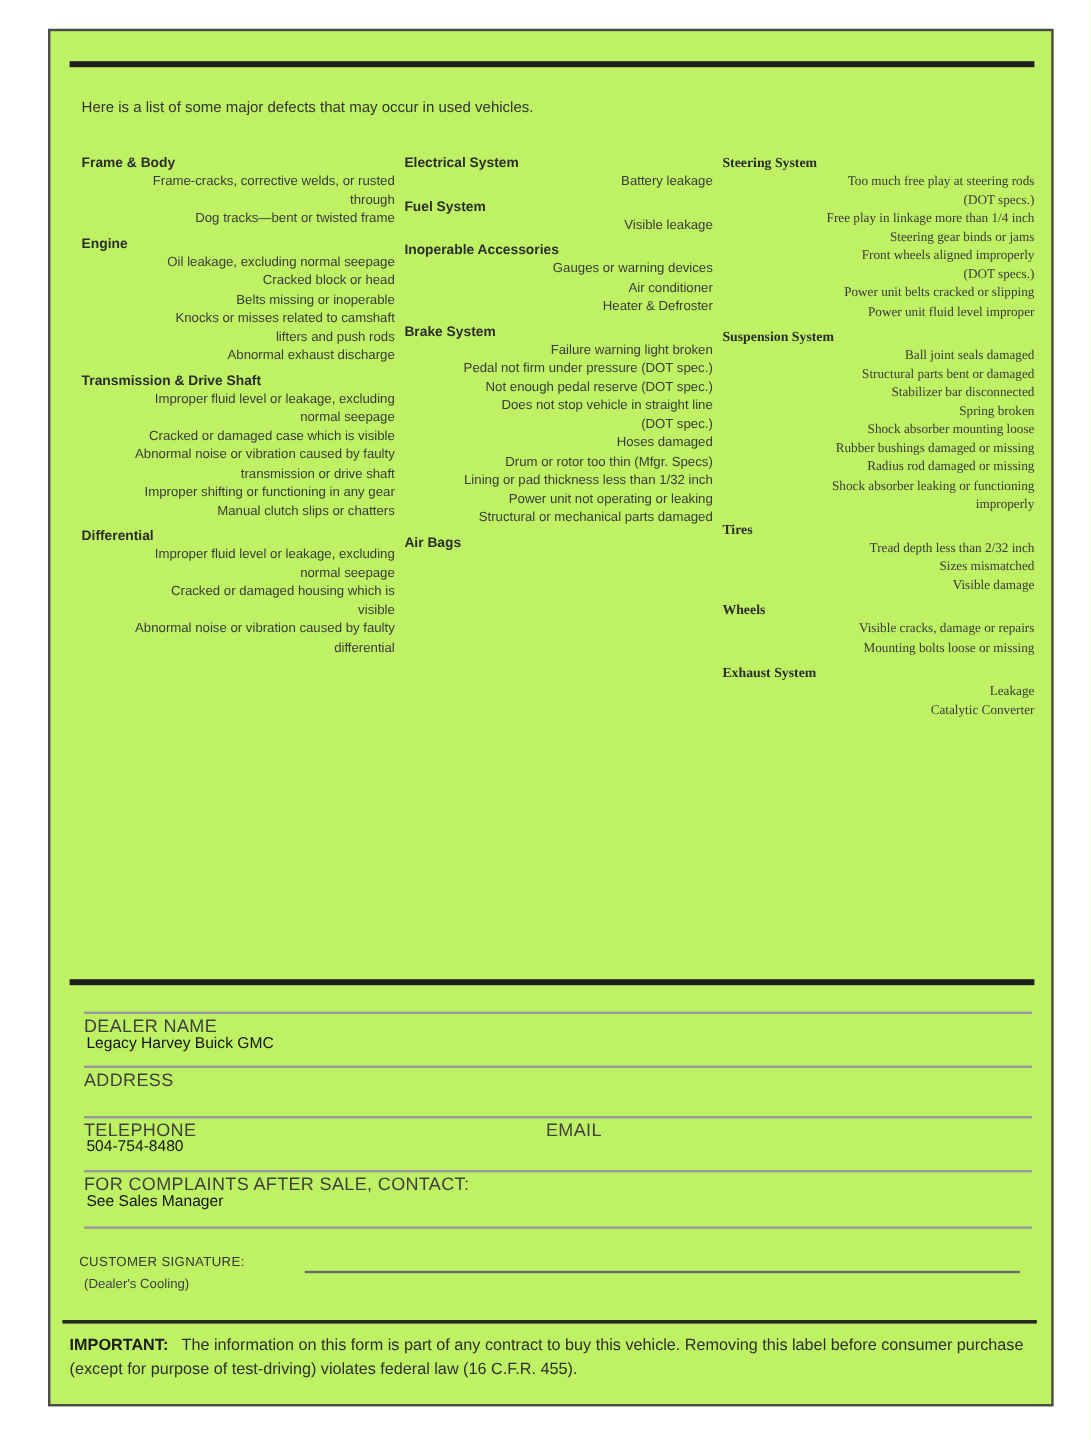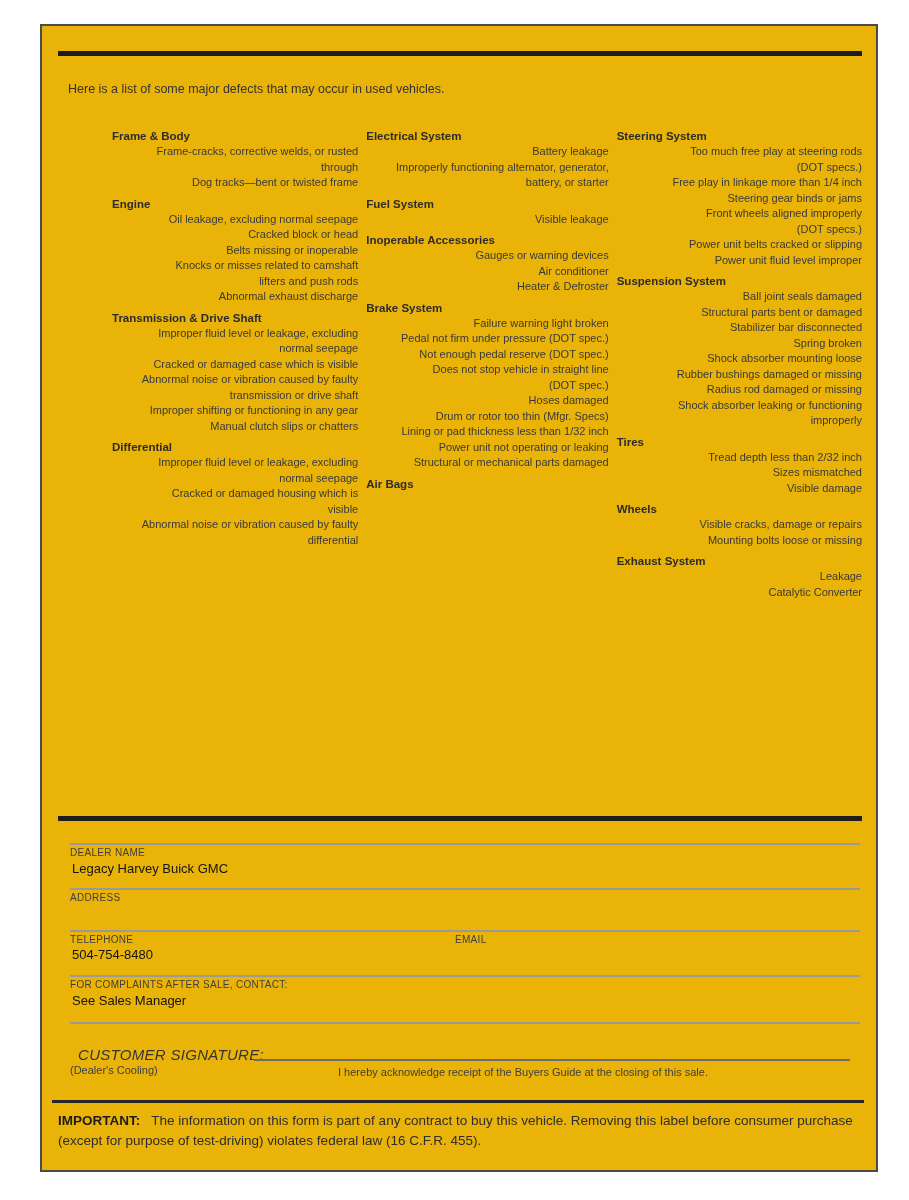--- a/index.html
+++ b/index.html
@@ -6,46 +6,46 @@
   body {
     width:909px; height:1200px; position:relative;
     background:#ffffff;
     font-family:"Liberation Sans", sans-serif;
     color:#3a3a3a;
     -webkit-font-smoothing:antialiased;
   }
   .sheet {
     position:absolute; left:40px; top:24px;
     width:834px; height:1144px;
-    border:2px solid #4b4b4b; background:#eab308;
+    border:2px solid #4b4b4b; background:#bef264;
   }
   .rule-thick { position:absolute; left:16px; width:804px; height:5px; background:#1e1e1e; }
   .rule-top { top:25px; }
   .rule-mid { top:790px; }
   .rule-dark { position:absolute; top:1074px; left:10px; width:812px; height:3px; background:#262626; }
 
   .intro { position:absolute; top:56px; left:26px; font-size:12.5px; color:#333; }
 
   .columns { position:absolute; top:102px; left:26px; width:802px; display:flex; }
   .col { box-sizing:border-box; padding-right:8px; }
-  .col-0 { width:269px;margin-left:44px; }
+  .col-0 { width:269px; }
   .col-1 { width:265px; }
-  .col-2 { width:268px; }
+  .col-2 { width:268px;font-family:Liberation Serif, serif; }
   .cat-title { font-weight:bold; font-size:11.5px; line-height:16px; margin-top:5px; color:#2c2c2c; }
   .cat:first-child .cat-title { margin-top:0; }
   .defect-item {
     font-size:11px; line-height:15.5px; color:#3a3a3a;
     padding-left:30px; text-indent:-20px; white-space:pre-line;text-align:right;
   }
 
   .field-line { position:absolute; left:28px; width:790px; height:2px; background:#9a9a9a; }
-  .field-label { position:absolute; font-size:10px; color:#3f3f3f; letter-spacing:0.3px; }
+  .field-label { position:absolute; font-size:15px; color:#3f3f3f; letter-spacing:0.3px; }
   .field-value { position:absolute; font-size:13px; color:#141414; }
 
-  .sig-label { position:absolute; top:1020px; left:36px; font-size:15px; color:#353535; letter-spacing:0.3px;font-style:italic; }
+  .sig-label { position:absolute; top:1020px; left:24px; font-size:11px; color:#353535; letter-spacing:0.3px; }
   .sig-line { position:absolute; top:1033px; left:212px; width:596px; height:2px; background:#6b6b6b; }
   .sig-note { position:absolute; top:1038px; left:28px; font-size:11px; color:#3f3f3f; }
   .sig-ack { position:absolute; top:1040px; left:296px; font-size:11px; color:#3f3f3f; }
 
   .important { position:absolute; top:1085px; left:16px; width:800px; font-size:13.5px; line-height:20px; color:#2e2e2e; }
   .important b { color:#1c1c1c; }
 </style>
 </head>
 <body>
 
@@ -89,22 +89,20 @@
           <div class="defect-item">Cracked or damaged housing which is
 visible</div>
           <div class="defect-item">Abnormal noise or vibration caused by faulty
 differential</div>
         </div>
       </div>
       <div class="col col-1">
         <div class="cat">
           <div class="cat-title">Electrical System</div>
           <div class="defect-item">Battery leakage</div>
-          <div class="defect-item">Improperly functioning alternator, generator,
-battery, or starter</div>
         </div>
         <div class="cat">
           <div class="cat-title">Fuel System</div>
           <div class="defect-item">Visible leakage</div>
         </div>
         <div class="cat">
           <div class="cat-title">Inoperable Accessories</div>
           <div class="defect-item">Gauges or warning devices</div>
           <div class="defect-item">Air conditioner</div>
           <div class="defect-item">Heater &amp; Defroster</div>
@@ -186,21 +184,20 @@
 
   <div class="field-line" style="top:949px"></div>
   <div class="field-label" style="top:953px;left:28px">FOR COMPLAINTS AFTER SALE, CONTACT:</div>
   <div class="field-value" style="top:967px;left:30px">See Sales Manager</div>
 
   <div class="field-line" style="top:996px"></div>
 
   <div class="sig-label">CUSTOMER SIGNATURE:</div>
   <div class="sig-line"></div>
   <div class="sig-note">(Dealer's Cooling)</div>
-  <div class="sig-ack">I hereby acknowledge receipt of the Buyers Guide at the closing of this sale.</div>
 
   <div class="rule-dark"></div>
 
   <div class="important">
     <b>IMPORTANT:</b>
     <span id="important-text-span">&nbsp; The information on this form is part of any contract to buy this vehicle.  Removing this label before consumer purchase (except for purpose of test-driving) violates federal law (16 C.F.R. 455).</span>
   </div>
 
 </div>
 

